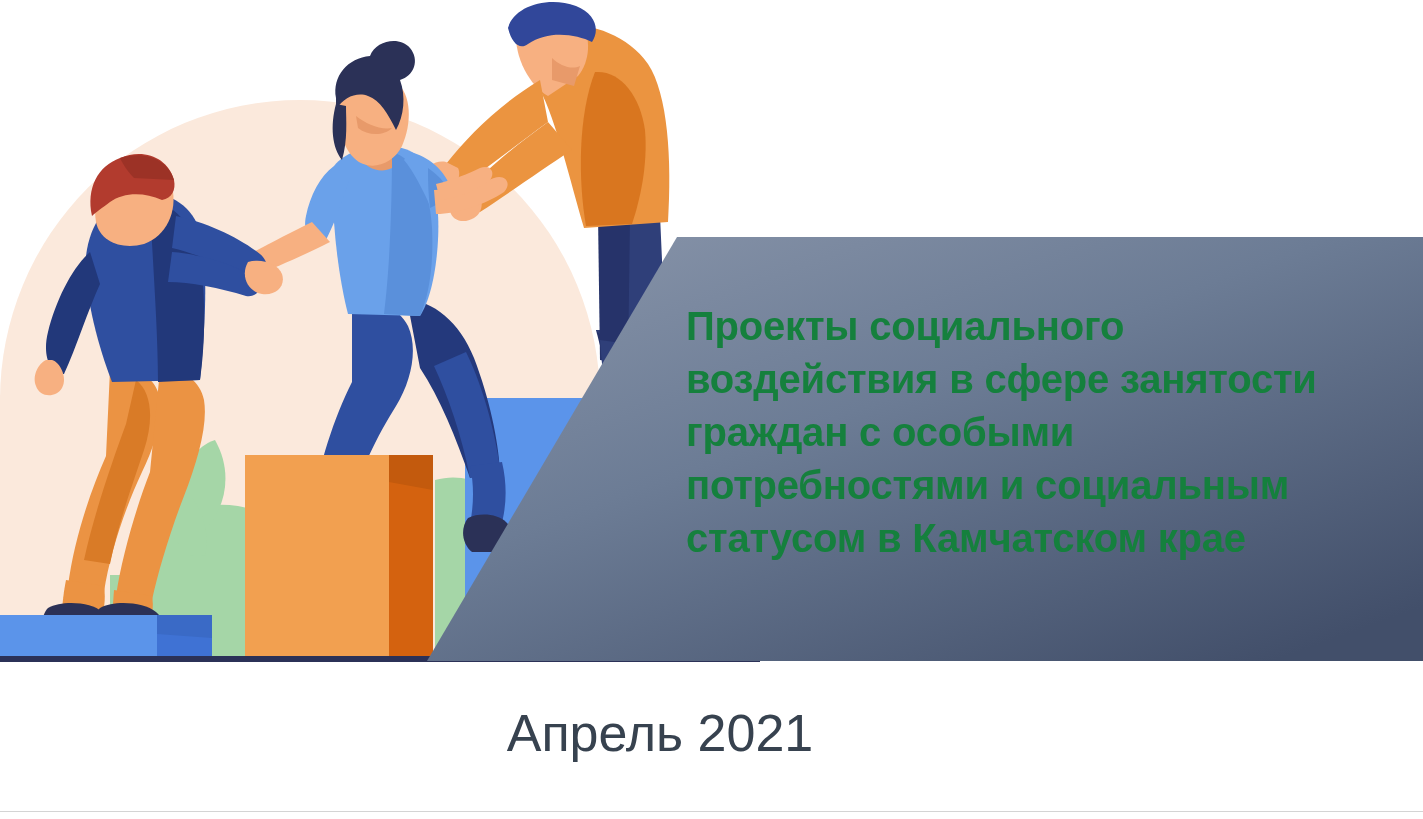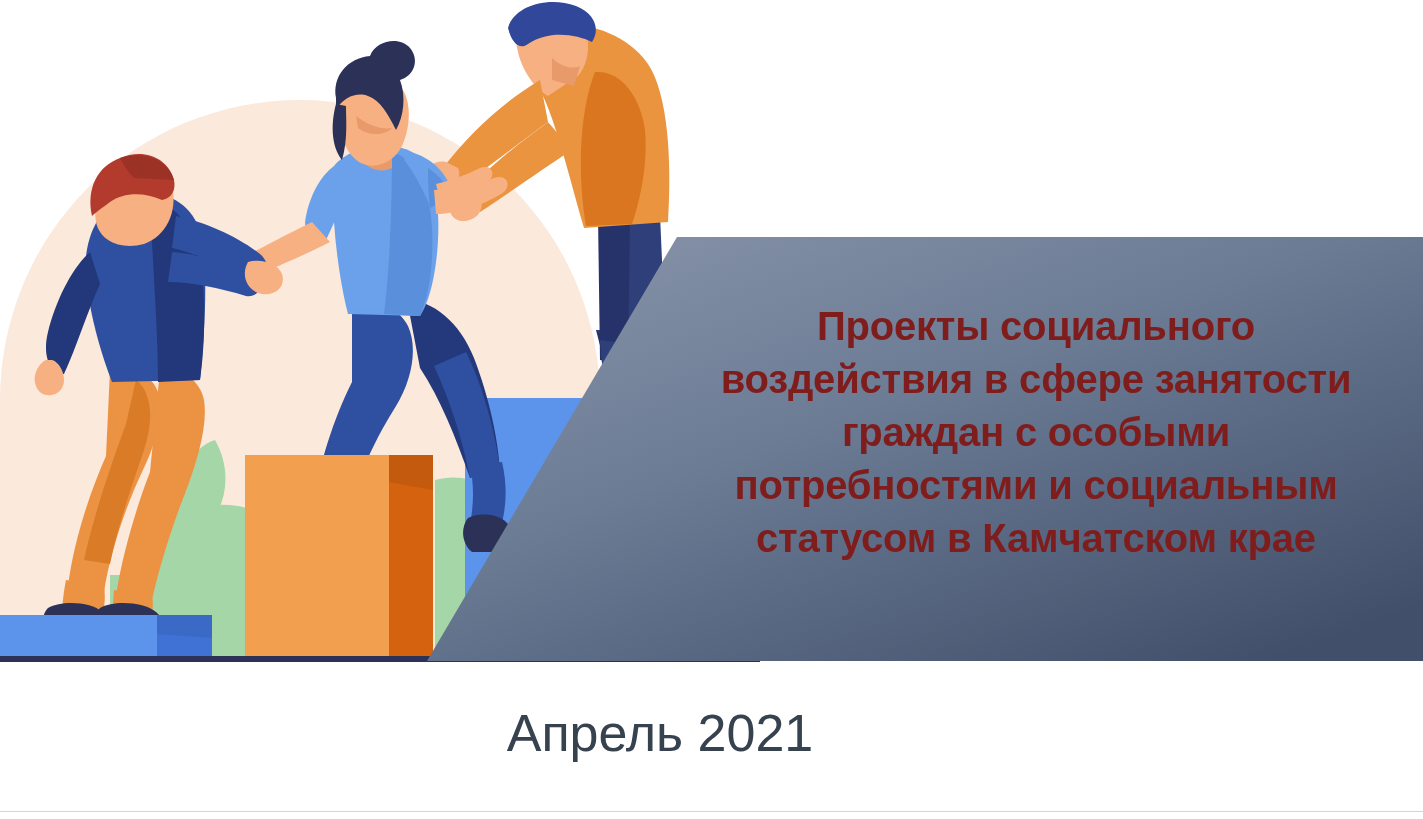--- a/index.html
+++ b/index.html
@@ -38,22 +38,22 @@
     height: 662px;
     pointer-events: none;
   }
   .title-panel svg { display: block; }
 
   .title-text {
     position: absolute;
     left: 686px;
     top: 300px;
     width: 700px;
-    text-align: center;
-    color: #7f1d1d;
+    text-align: left;
+    color: #15803d;
     font-family: "Liberation Sans", sans-serif;
     font-weight: bold;
     font-size: 40px;
     line-height: 53px;
     letter-spacing: -0.2px;
     white-space: pre-line;
   }
 
   
   .subtitle {

